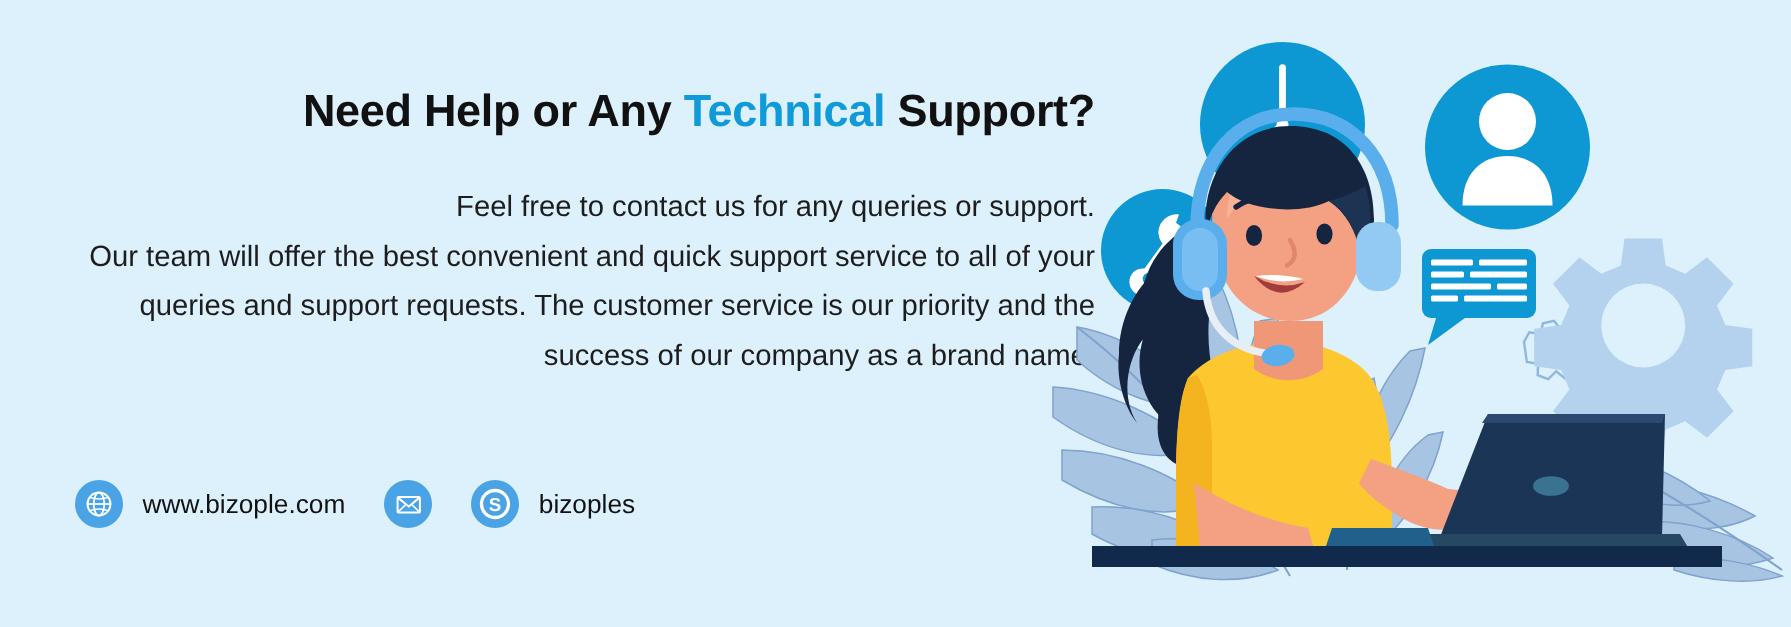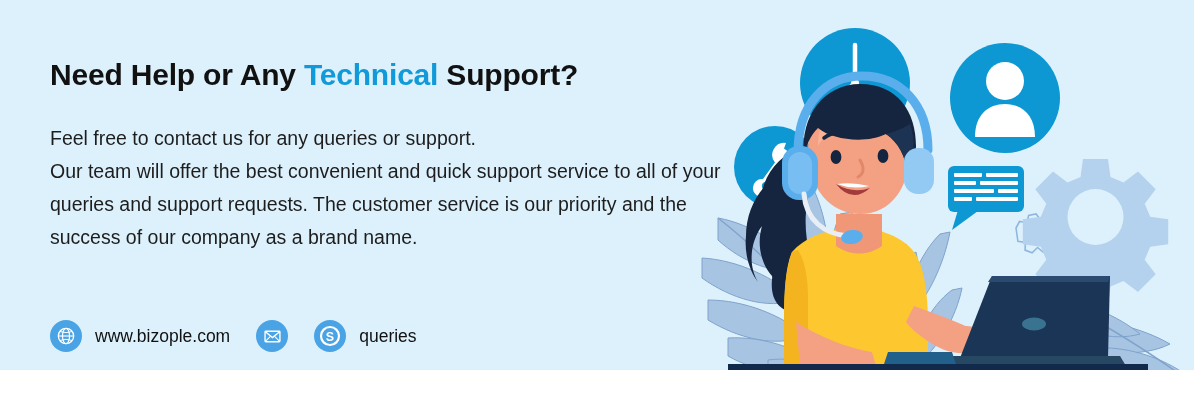--- a/index.html
+++ b/index.html
@@ -8,23 +8,24 @@
   }
   body {
     width: 1194px;
     height: 418px;
     overflow: hidden;
     font-family: "Liberation Sans", sans-serif;
   }
   #banner {
     position: relative;
     width: 1194px;
-    height: 370px;
+    height: 418px;
     background: #ddf1fc;
     overflow: hidden;
+    text-align: right;
   }
   
   #copy {
     position: absolute;
     left: 50px;
     top: 58px;
     width: 680px;
   }
   #headline {
     font-size: 30px;
@@ -125,21 +126,21 @@
       </span>
     </div>
 
     <div class="contact-item">
       <span class="contact-icon">
         <svg width="26" height="26" viewBox="0 0 26 26" aria-hidden="true">
           <circle cx="13" cy="13" r="9" fill="none" stroke="#ffffff" stroke-width="2.2"></circle>
           <text x="13" y="17.6" text-anchor="middle" font-family="'Liberation Sans', sans-serif" font-size="12.5" font-weight="bold" fill="#ffffff">S</text>
         </svg>
       </span>
-      <span class="contact-label">queries</span>
+      <span class="contact-label">bizoples</span>
     </div>
   </div>
 
   <div id="illustration">
     <svg width="494" height="418" viewBox="0 0 494 418" aria-hidden="true">
 
       <g fill="none" stroke="#8fb7de" stroke-width="1.6">
         <path d="M316 228 l3.5-6.5 7.6 1.2 1.5-7.2 7.4-1.6 4.6 5.9 6.6-3.8 5.9 4.7-2.6 7.2 6.5 3.6-0.6 7.5-7.5 1.7 0.8 7.5-6.3 4.1-5.9-4.8-5.4 5.3-7-2.7 0.3-7.6-7.5-1.2z"></path>
         <circle cx="333" cy="233.5" r="8"></circle>
       </g>

